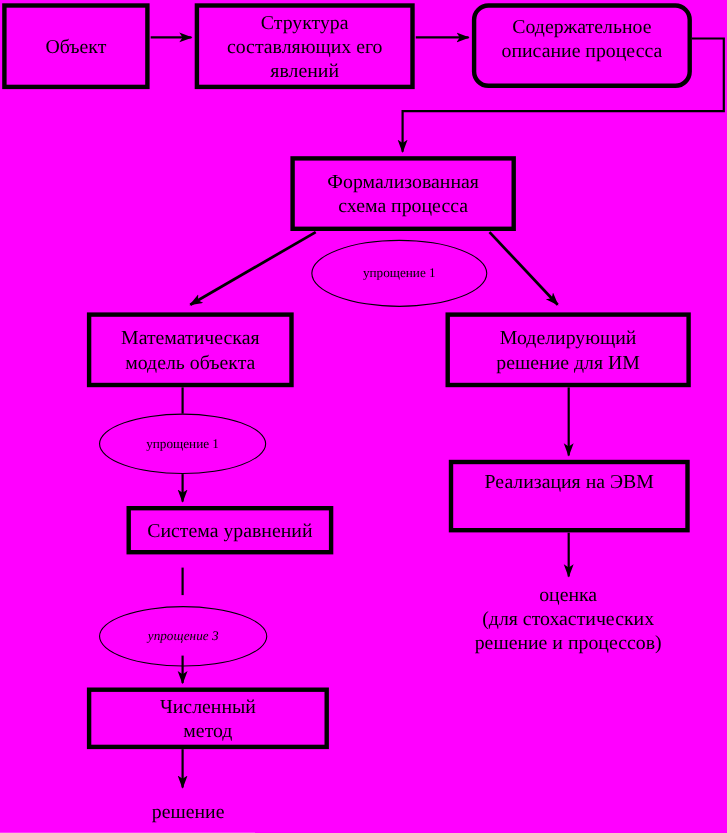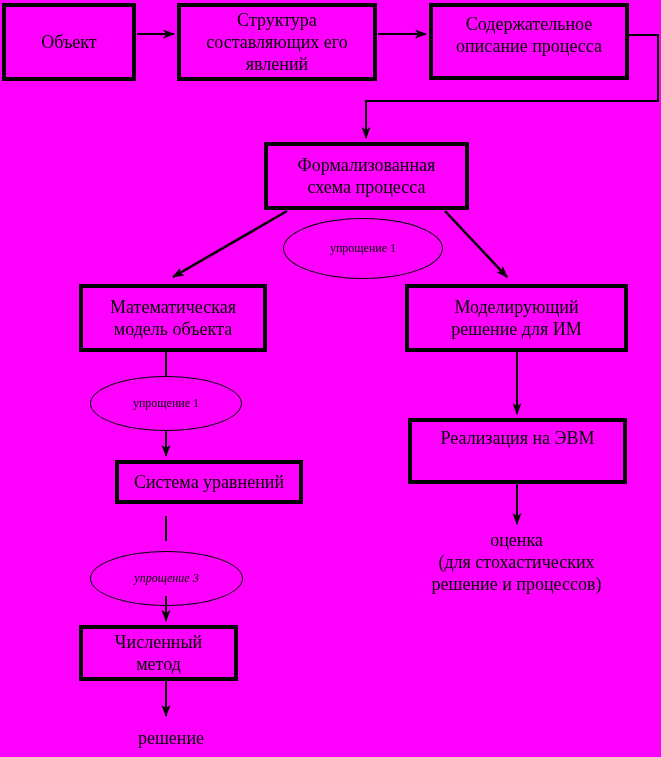--- a/index.html
+++ b/index.html
@@ -51,26 +51,26 @@
     text-align: center;
     white-space: pre-line;
     font-size: 18px;
     line-height: 22px;
     color: #000;
   }
   
   #box-object        { left: 2px;   top: 3px;   width: 134px; height: 78px; }
   #box-structure     { left: 177px; top: 3px;   width: 200px; height: 78px; }
   #box-content-desc  { left: 429px; top: 3px;   width: 200px; height: 77px;
-                       align-items: flex-start; padding-top: 6px; }
+                       align-items: flex-start; padding-top: 6px; border-radius: 15px; }
   #box-formalized    { left: 264px; top: 142px; width: 205px; height: 68px; }
   #box-math-model    { left: 79px;  top: 284px; width: 188px; height: 68px; }
   #box-mod-algorithm { left: 405px; top: 284px; width: 223px; height: 68px; }
   #box-equations     { left: 79px;  top: 460px; width: 188px; height: 44px; margin-left: 36px; }
-  #box-numerical     { left: 79px;  top: 625px; width: 159px; height: 56px; }
+  #box-numerical     { left: 79px;  top: 625px; width: 220px; height: 56px; }
   #box-computer      { left: 408px; top: 418px; width: 219px; height: 66px;
                        align-items: flex-start; padding-top: 5px; }
   #ellipse-simpl1    { left: 283px; top: 218px; width: 160px; height: 61px; }
   #ellipse-simpl2    { left: 90px;  top: 376px; width: 152px; height: 55px; }
   #ellipse-simpl3    { left: 90px;  top: 551px; width: 153px; height: 55px; font-style: italic; }
   #label-solution    { left: 101px; top: 727px; width: 140px; }
   #label-evaluation  { left: 400px; top: 529px; width: 233px; }
 </style>
 </head>
 <body>

